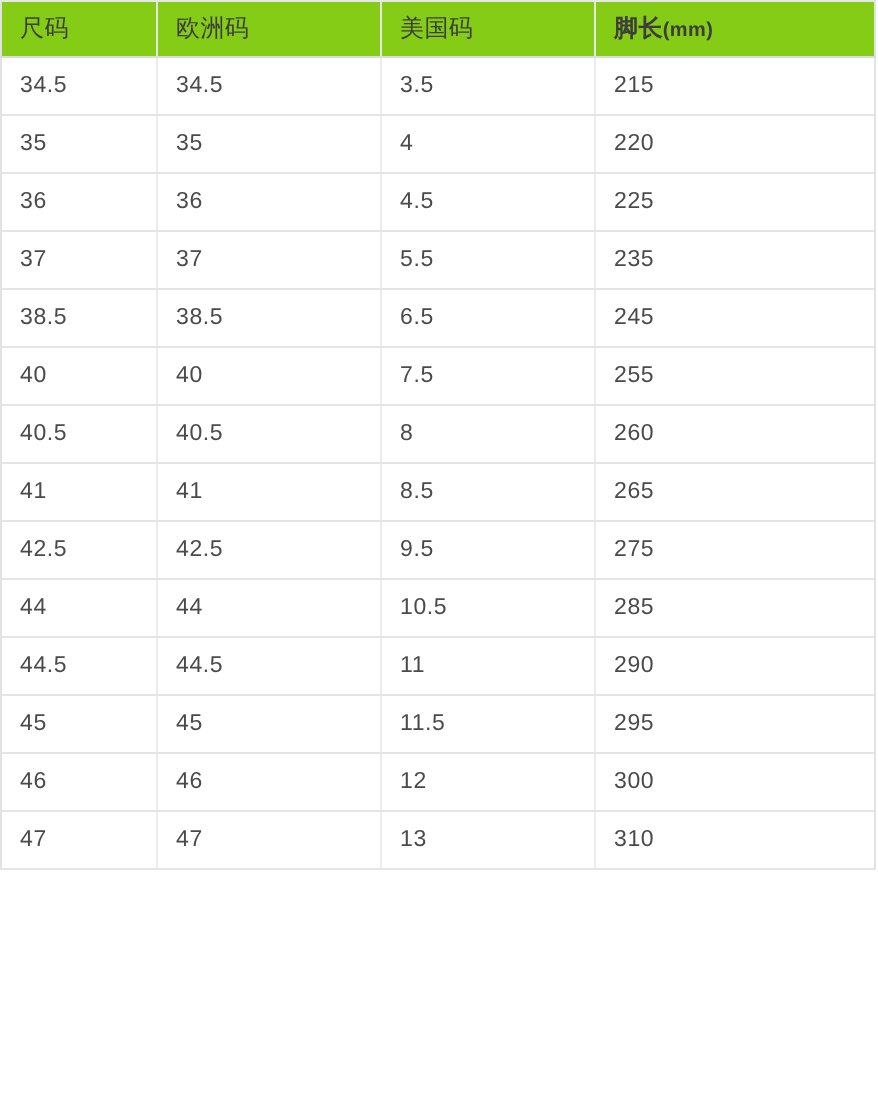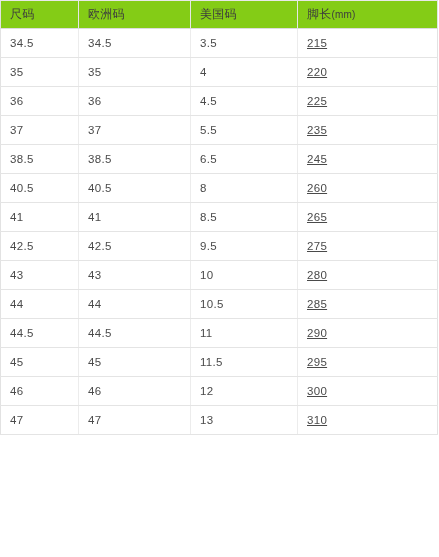--- a/index.html
+++ b/index.html
@@ -34,40 +34,40 @@
     text-align: left;
     font-weight: normal;
     font-size: 12px;
     color: #3d3d3d;
     border-right: 1px solid #e6e6e6;
     border-bottom: 1px solid #dcdcdc;
     vertical-align: middle;
     white-space: nowrap;
     letter-spacing: 0.2px;
   }
-  .size-table thead th:last-child { border-right: none; }
+  .size-table thead th:last-child { border-right: none; font-weight: bold; }
   .unit {
     font-size: 10px;
     color: #3d3d3d;
   }
 
   .size-table tbody td {
     height: 28px;
     padding: 0 0 0 9px;
     text-align: left;
     font-size: 11.5px;
     color: #4a4a4a;
     background: #ffffff;
     border-right: 1px solid #ececec;
     border-bottom: 1px solid #e4e4e4;
     vertical-align: middle;
     white-space: nowrap;
     letter-spacing: 0.3px;
   }
-  .size-table tbody td:last-child { border-right: none; text-decoration: underline; }
+  .size-table tbody td:last-child { border-right: none; }
 </style>
 </head>
 <body>
 
 <table class="size-table">
   <colgroup>
     <col class="c1">
       <col class="c2">
       <col class="c3">
       <col class="c4">
@@ -105,42 +105,42 @@
         <td>5.5</td>
         <td>235</td>
       </tr>
       <tr>
         <td>38.5</td>
         <td>38.5</td>
         <td>6.5</td>
         <td>245</td>
       </tr>
       <tr>
+        <td>40</td>
+        <td>40</td>
+        <td>7.5</td>
+        <td>255</td>
+      </tr>
+      <tr>
         <td>40.5</td>
         <td>40.5</td>
         <td>8</td>
         <td>260</td>
       </tr>
       <tr>
         <td>41</td>
         <td>41</td>
         <td>8.5</td>
         <td>265</td>
       </tr>
       <tr>
         <td>42.5</td>
         <td>42.5</td>
         <td>9.5</td>
         <td>275</td>
-      </tr>
-      <tr>
-        <td>43</td>
-        <td>43</td>
-        <td>10</td>
-        <td>280</td>
       </tr>
       <tr>
         <td>44</td>
         <td>44</td>
         <td>10.5</td>
         <td>285</td>
       </tr>
       <tr>
         <td>44.5</td>
         <td>44.5</td>

